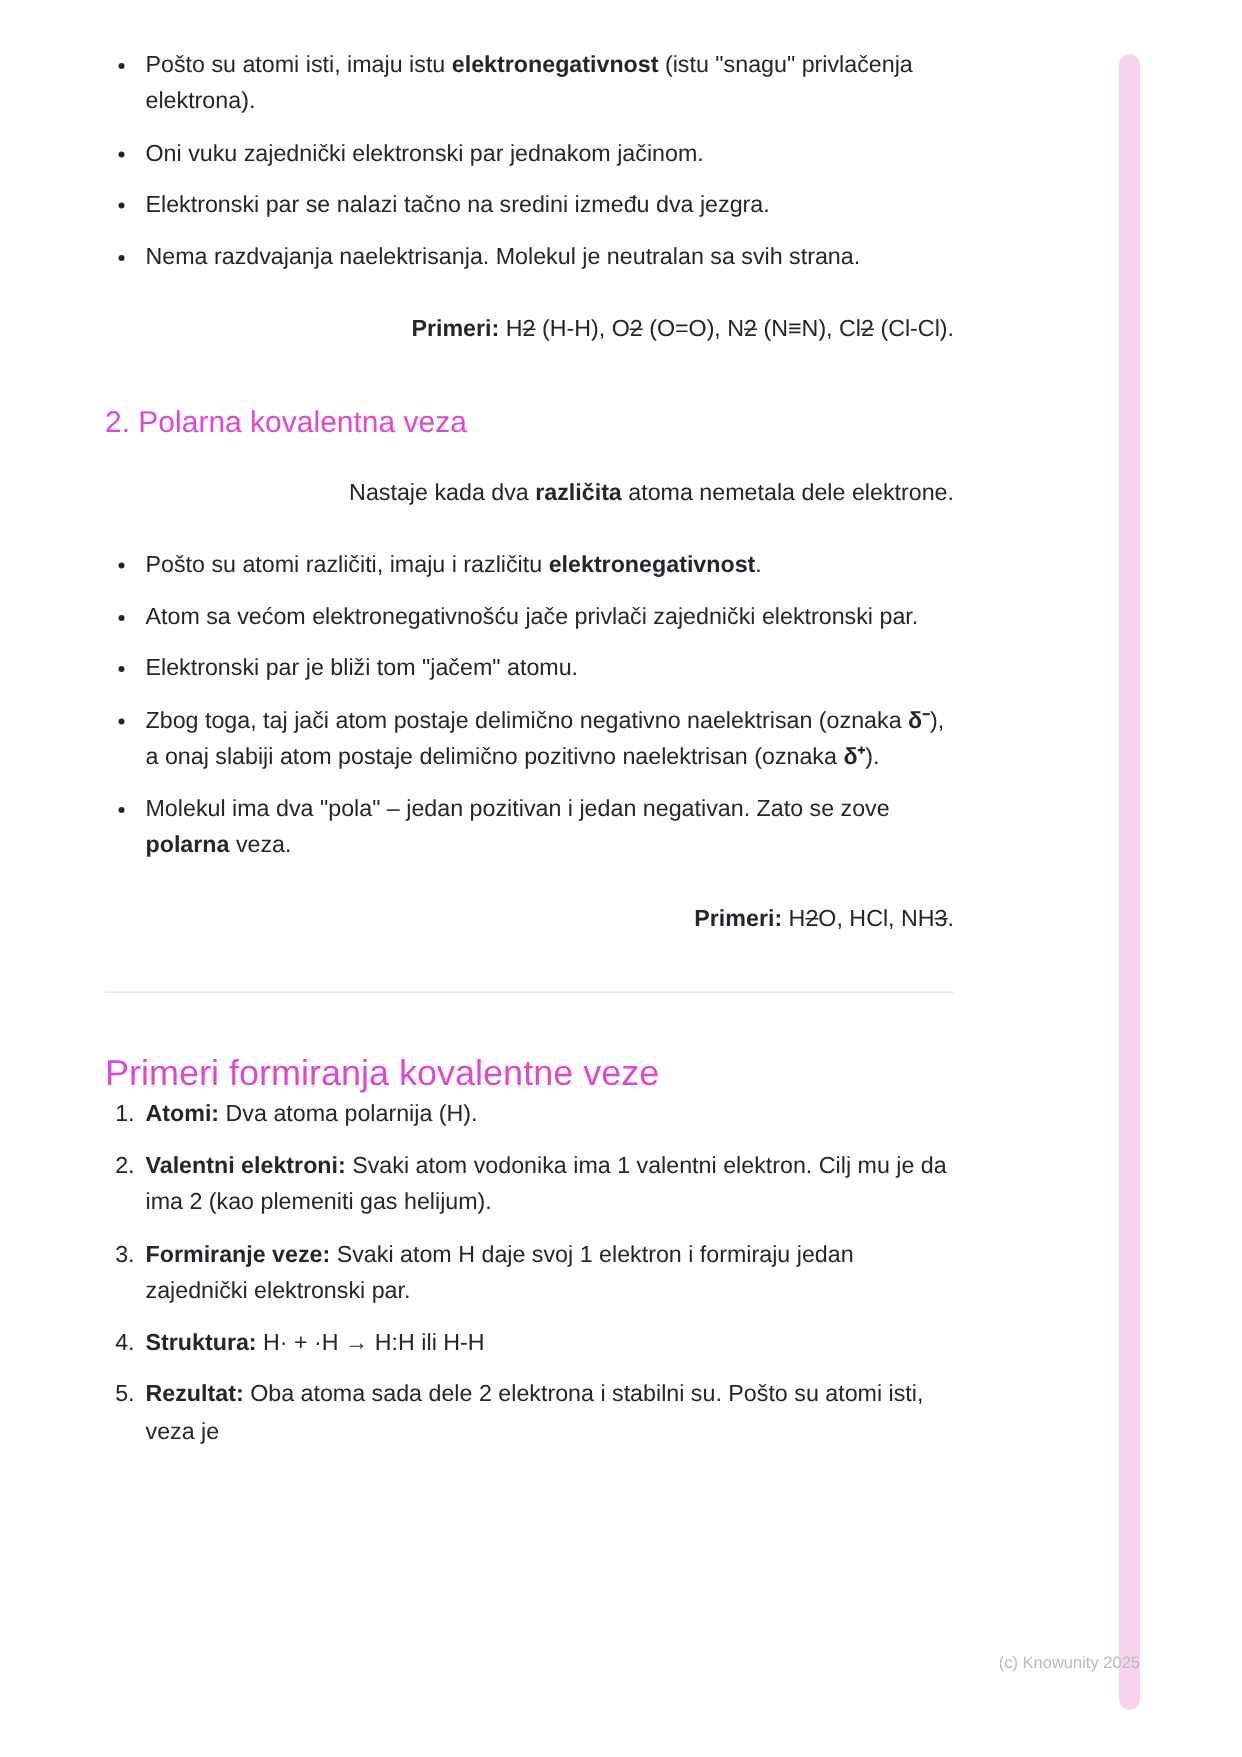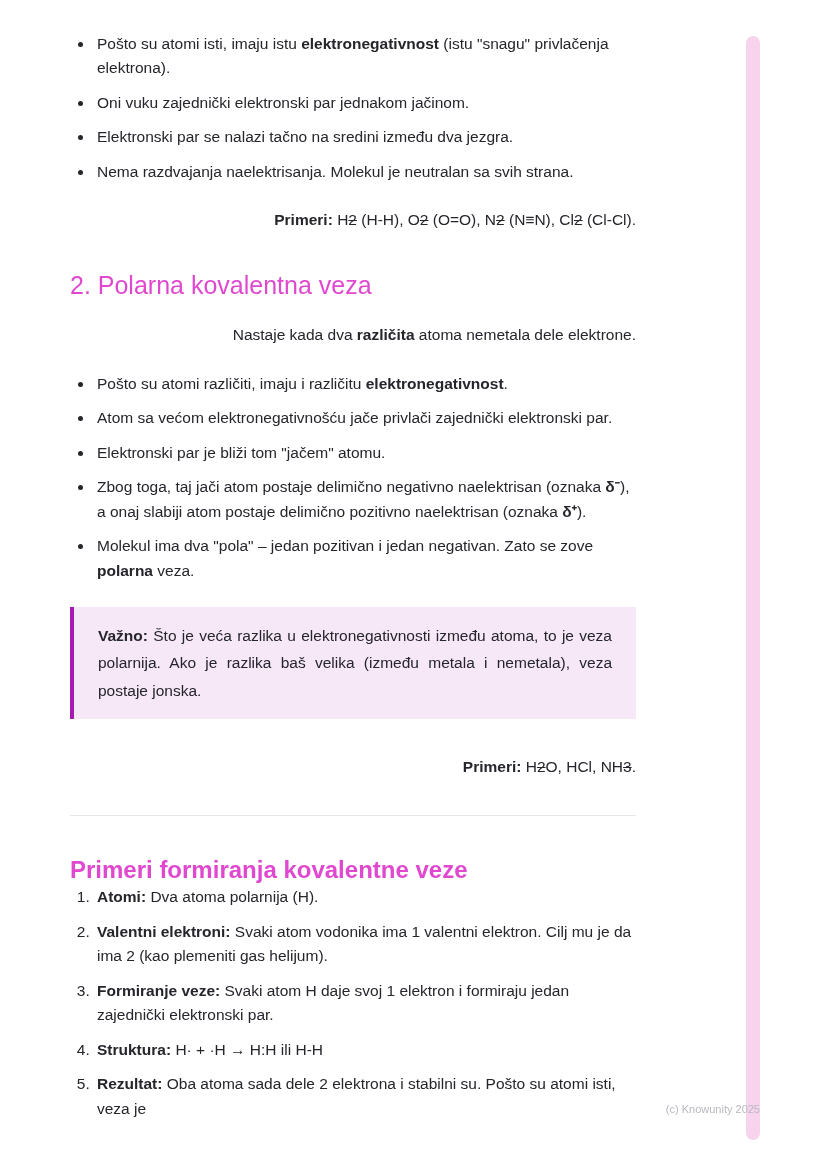--- a/index.html
+++ b/index.html
@@ -17,27 +17,27 @@
   }
   .b { font-weight: 700; }
   .strike { text-decoration: line-through; }
   ul.bullets { list-style: disc; padding-left: 24px; margin: 0 0 24px 0; }
   ul.bullets li { margin-bottom: 10px; padding-left: 3px; }
   ol.steps { list-style: decimal; padding-left: 24px; margin: 0; }
   ol.steps li { margin-bottom: 10px; padding-left: 3px; }
   p.para { margin: 0 0 24px 0; text-align: right; }
   h2.sub {
     color: var(--heading, #e048d0);
-    font-size: 25px; font-weight: 500;
+    font-size: 20px; font-weight: 500;
     margin: 36px 0 22px 0;
     line-height: 1.3;
   }
   h1.main {
     color: var(--heading, #e048d0);
-    font-size: 24px; font-weight: 700;
+    font-size: 24px; font-weight: 400;
     margin: 38px 0 0 0;
     line-height: 1.3;
   }
   .callout {
     background: var(--callout_bg, #f6e8f7);
     border-left: 4px solid var(--callout_border, #a21caf);
     padding: 15px 24px;
     text-align: justify;
     line-height: 1.75;
     margin: 2px 0 36px 0;
@@ -79,21 +79,20 @@
     <p class="para"><span>Nastaje kada dva </span><span class="b">različita</span><span> atoma nemetala dele elektrone.</span></p>
 
     <ul class="bullets">
         <li><span>Pošto su atomi različiti, imaju i različitu </span><span class="b">elektronegativnost</span><span>.</span></li>
         <li><span>Atom sa većom elektronegativnošću jače privlači zajednički elektronski par.</span></li>
         <li><span>Elektronski par je bliži tom "jačem" atomu.</span></li>
         <li><span>Zbog toga, taj jači atom postaje delimično negativno naelektrisan (oznaka </span><span class="b">δ⁻</span><span>), a onaj slabiji atom postaje delimično pozitivno naelektrisan (oznaka </span><span class="b">δ⁺</span><span>).</span></li>
         <li><span>Molekul ima dva "pola" – jedan pozitivan i jedan negativan. Zato se zove </span><span class="b">polarna</span><span> veza.</span></li>
       </ul>
 
-    <div class="callout"><span class="b">Važno:</span><span> Što je veća razlika u elektronegativnosti između atoma, to je veza polarnija. Ako je razlika baš velika (između metala i nemetala), veza postaje jonska.</span></div>
 
     <p class="para"><span class="b">Primeri:</span><span> H</span><span class="strike">2</span><span>O, HCl, NH</span><span class="strike">3</span><span>.</span></p>
 
     <hr class="divider">
 
     <h1 class="main">Primeri formiranja kovalentne veze</h1>
 
 
     <ol class="steps">
         <li><span class="b">Atomi:</span><span> Dva atoma polarnija (H).</span></li>

